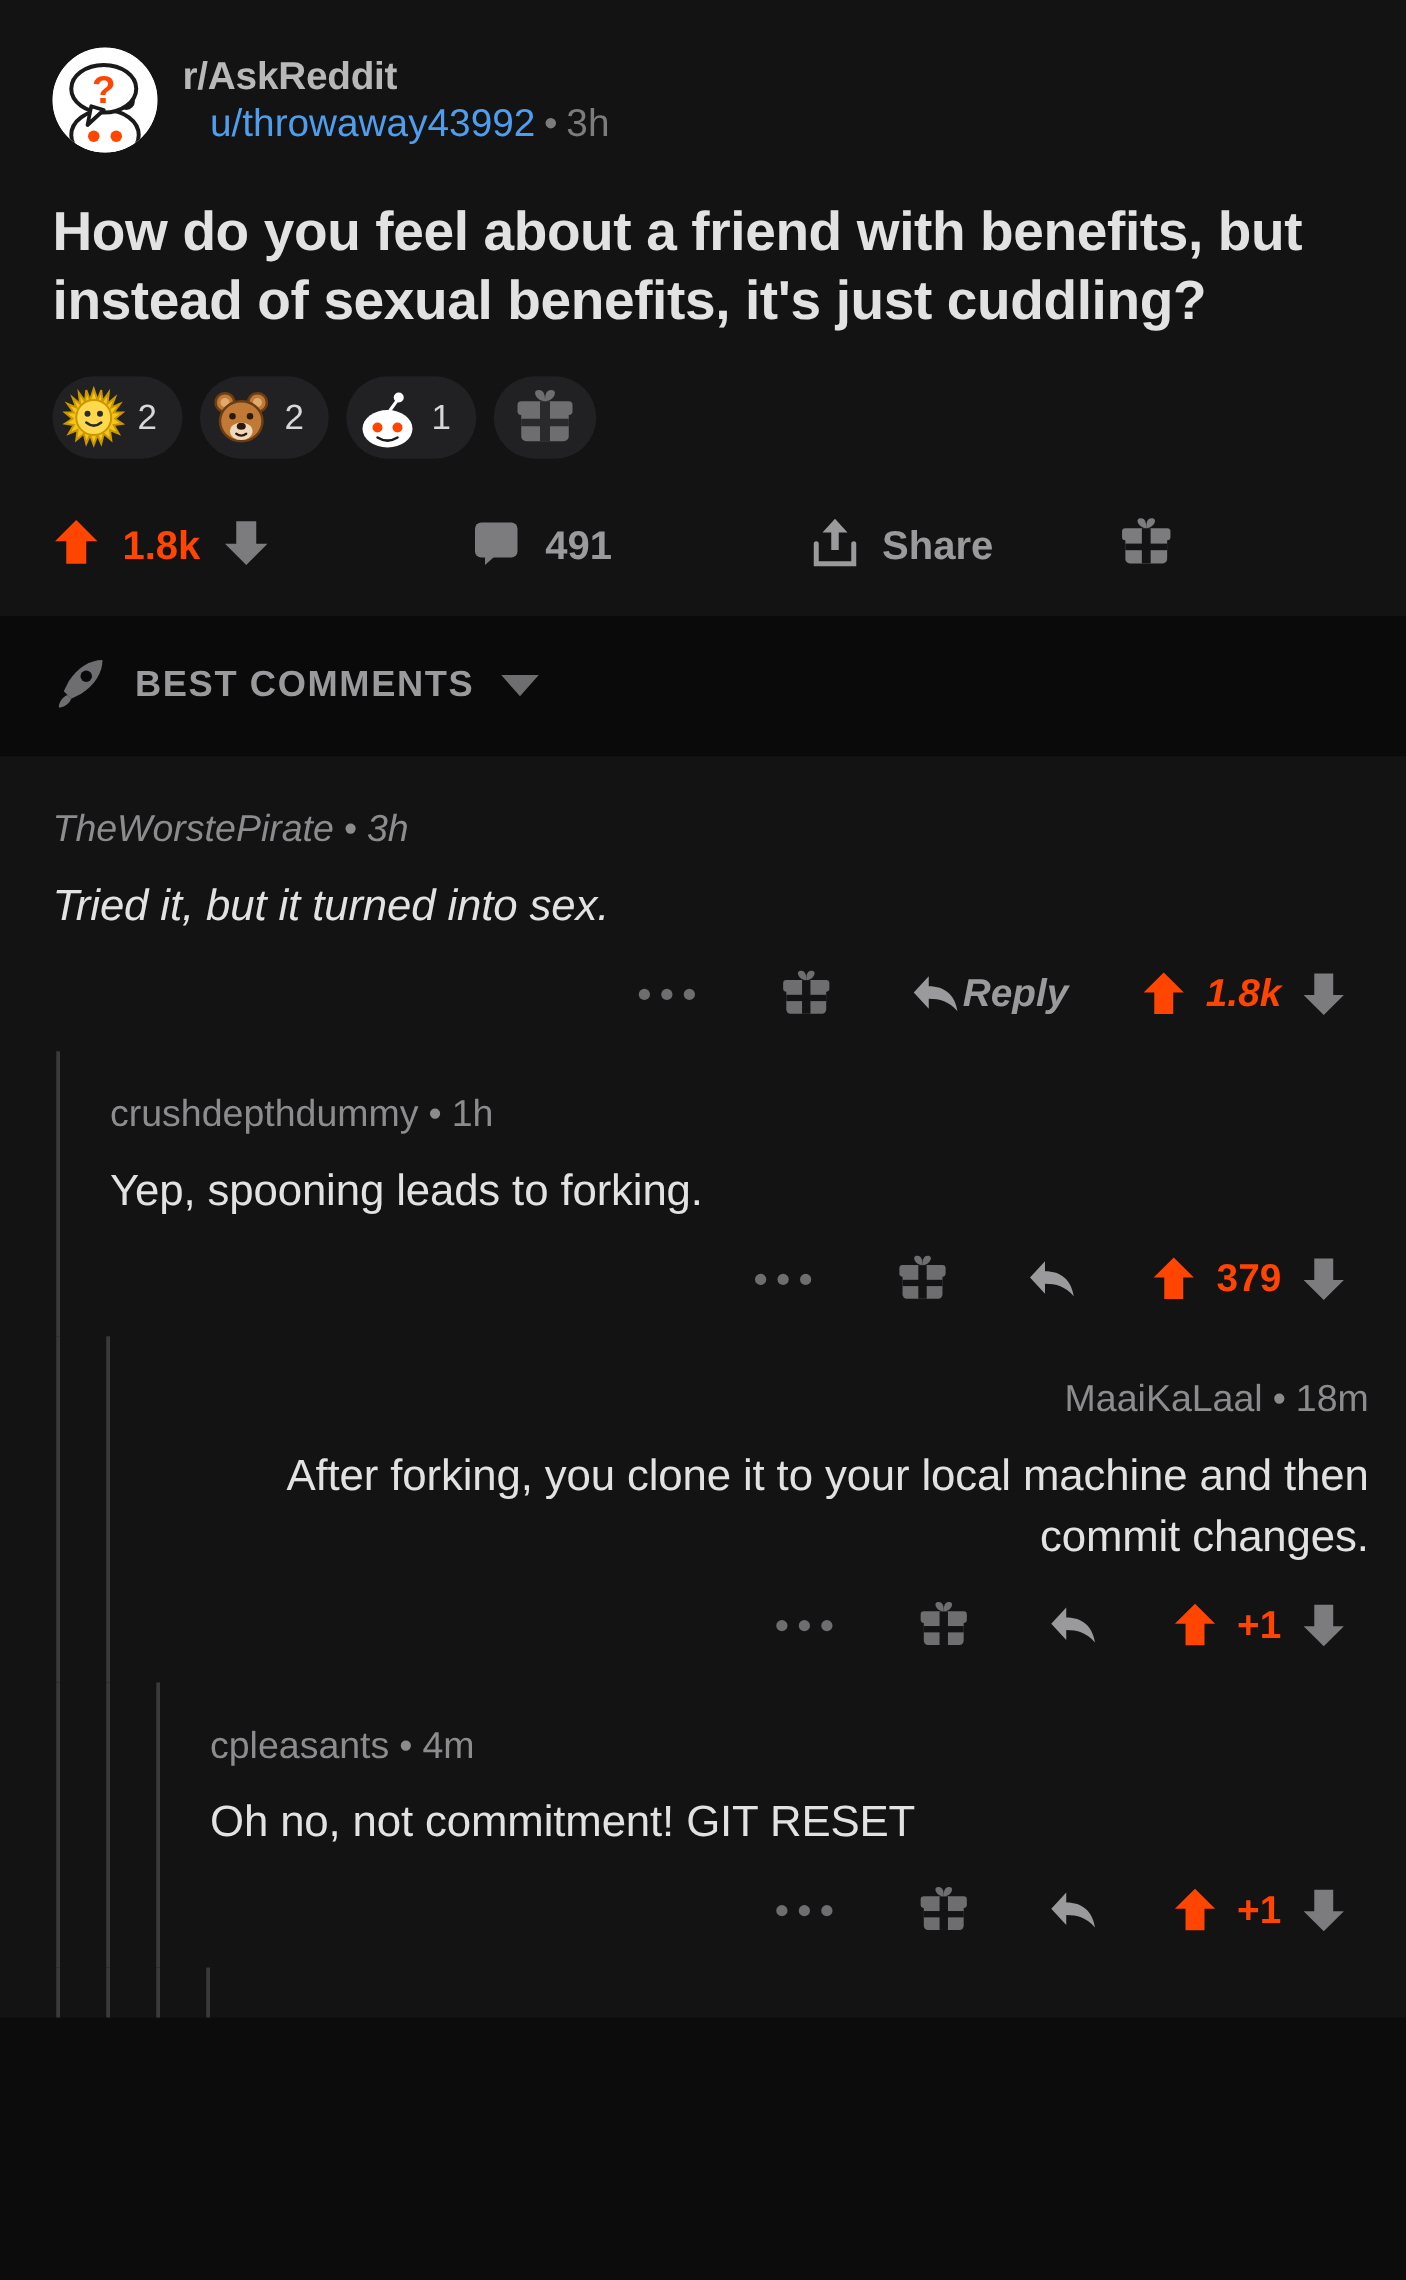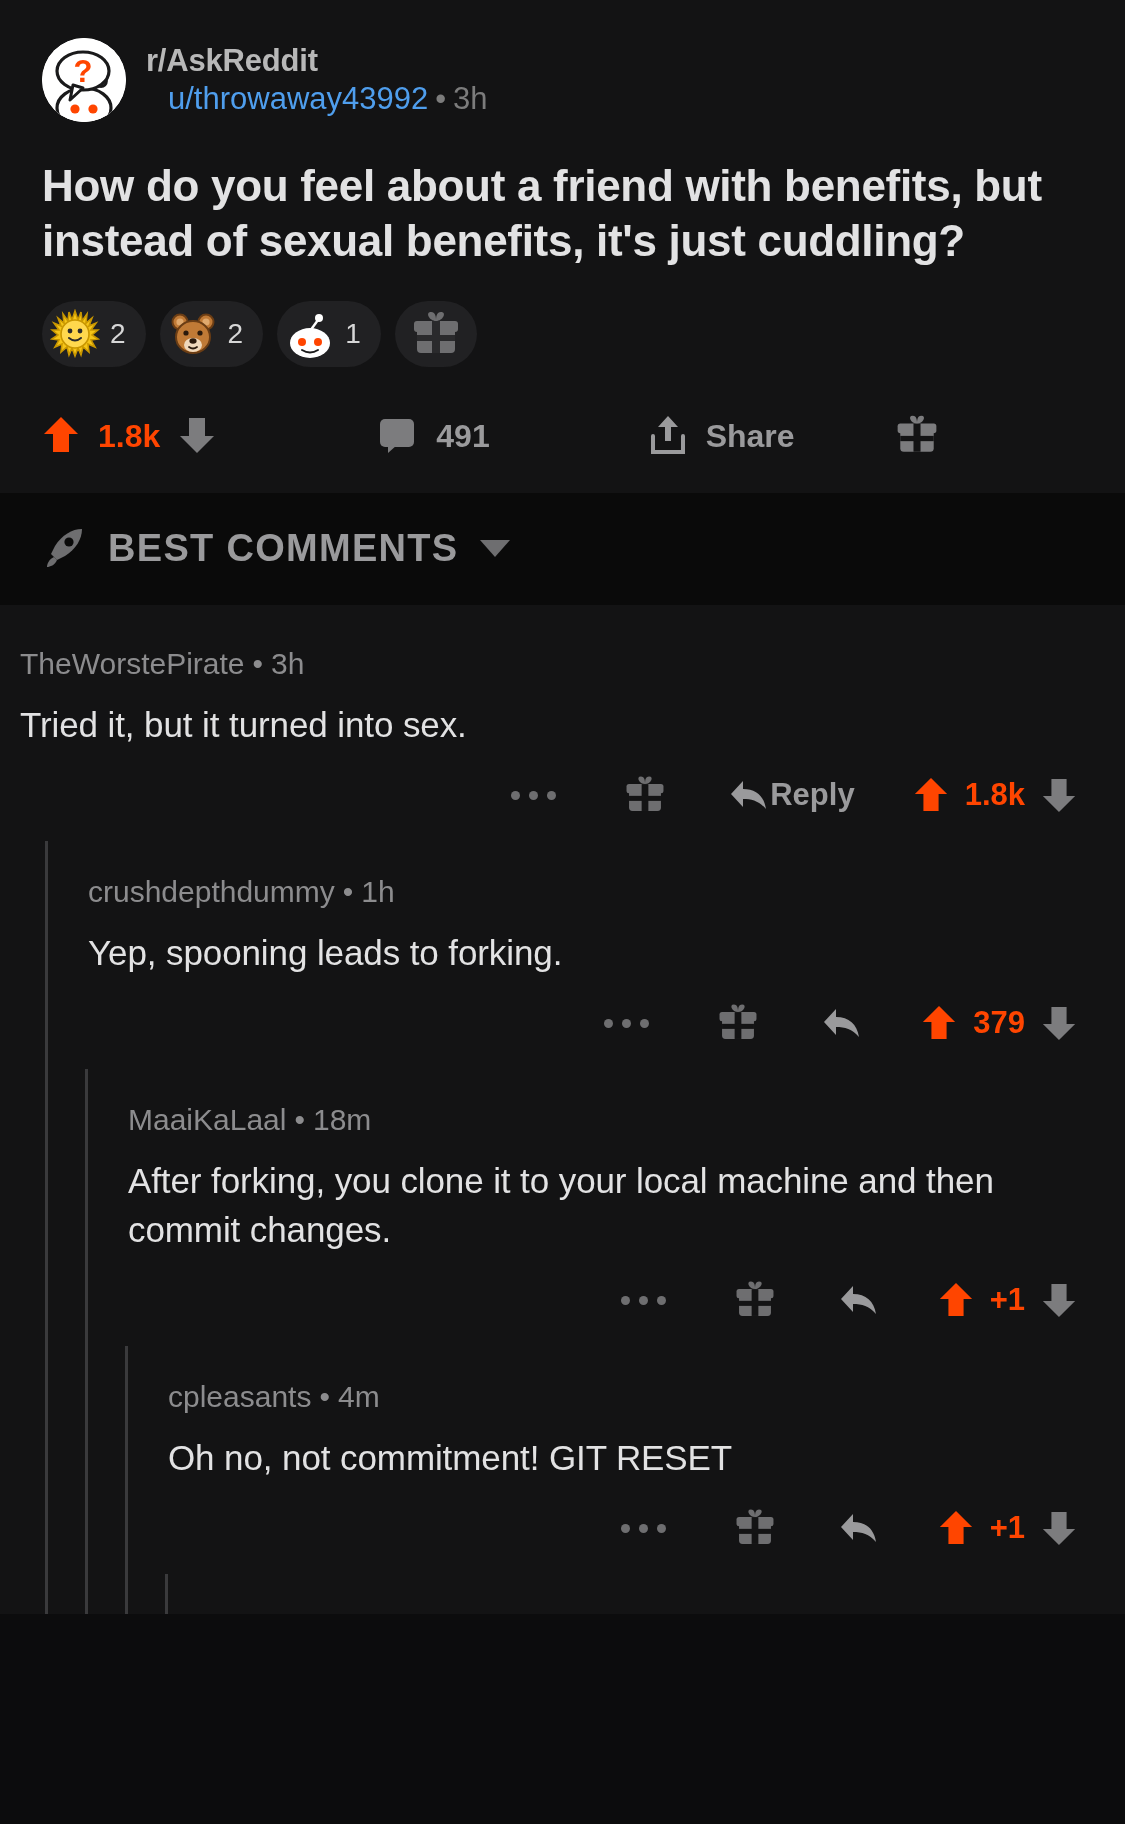--- a/index.html
+++ b/index.html
@@ -59,21 +59,21 @@
   .act-label { font-size: 32px; font-weight: bold; color: #9a9a9c; }
   .act-label.orange { color: #ff4500; }
   .ico { display: block; }
 
   
   .sortbar {
     background: #0a0a0a; height: 112px;
     display: flex; align-items: center; padding-left: 42px; gap: 22px;
   }
   .sort-label {
-    color: #9a9a9c; font-size: 38px; font-weight: bold; letter-spacing: 1.3px;
+    color: #9a9a9c; font-size: 29px; font-weight: bold; letter-spacing: 1.3px;
   }
   .caret { width: 0; height: 0; border-left: 15px solid transparent;
            border-right: 15px solid transparent; border-top: 17px solid #6e6e70; }
 
   
   .comments { background: #131314; padding-top: 8px; }
   .cmt { position: relative; }
   .cmt-inner { padding-right: 30px; }
   .thread-line {
     position: absolute; top: 0; bottom: 0; width: 3px; background: #3a3a3c;
@@ -94,23 +94,23 @@
   .ca-dots { margin-left: 0; }
   .ca-gift { margin-left: 68px; }
   .ca-reply { margin-left: 62px; gap: 0; }
   .ca-vote { margin-left: 58px; gap: 16px; }
   .reply-text { color: #9a9a9c; font-size: 31px; font-weight: bold; }
   .score { color: #ff4500; font-size: 31px; font-weight: bold; }
   .dots { display: flex; gap: 9px; }
   .dots i { width: 9px; height: 9px; border-radius: 50%; background: #6e6e70; display: block; }
 
   
-  .d0 { padding-left: 20px; }
+  .d0 { padding-left: 42px; font-style: italic; }
   .d1 { padding-left: 88px; }
-  .d2 { padding-left: 128px; }
+  .d2 { padding-left: 128px; text-align: right; }
   .d3 { padding-left: 168px; }
   .l1 { left: 45px; }
   .l2 { left: 85px; }
   .l3 { left: 125px; }
   .l4 { left: 165px; }
 </style>
 </head>
 <body>
 
 <div class="page">

